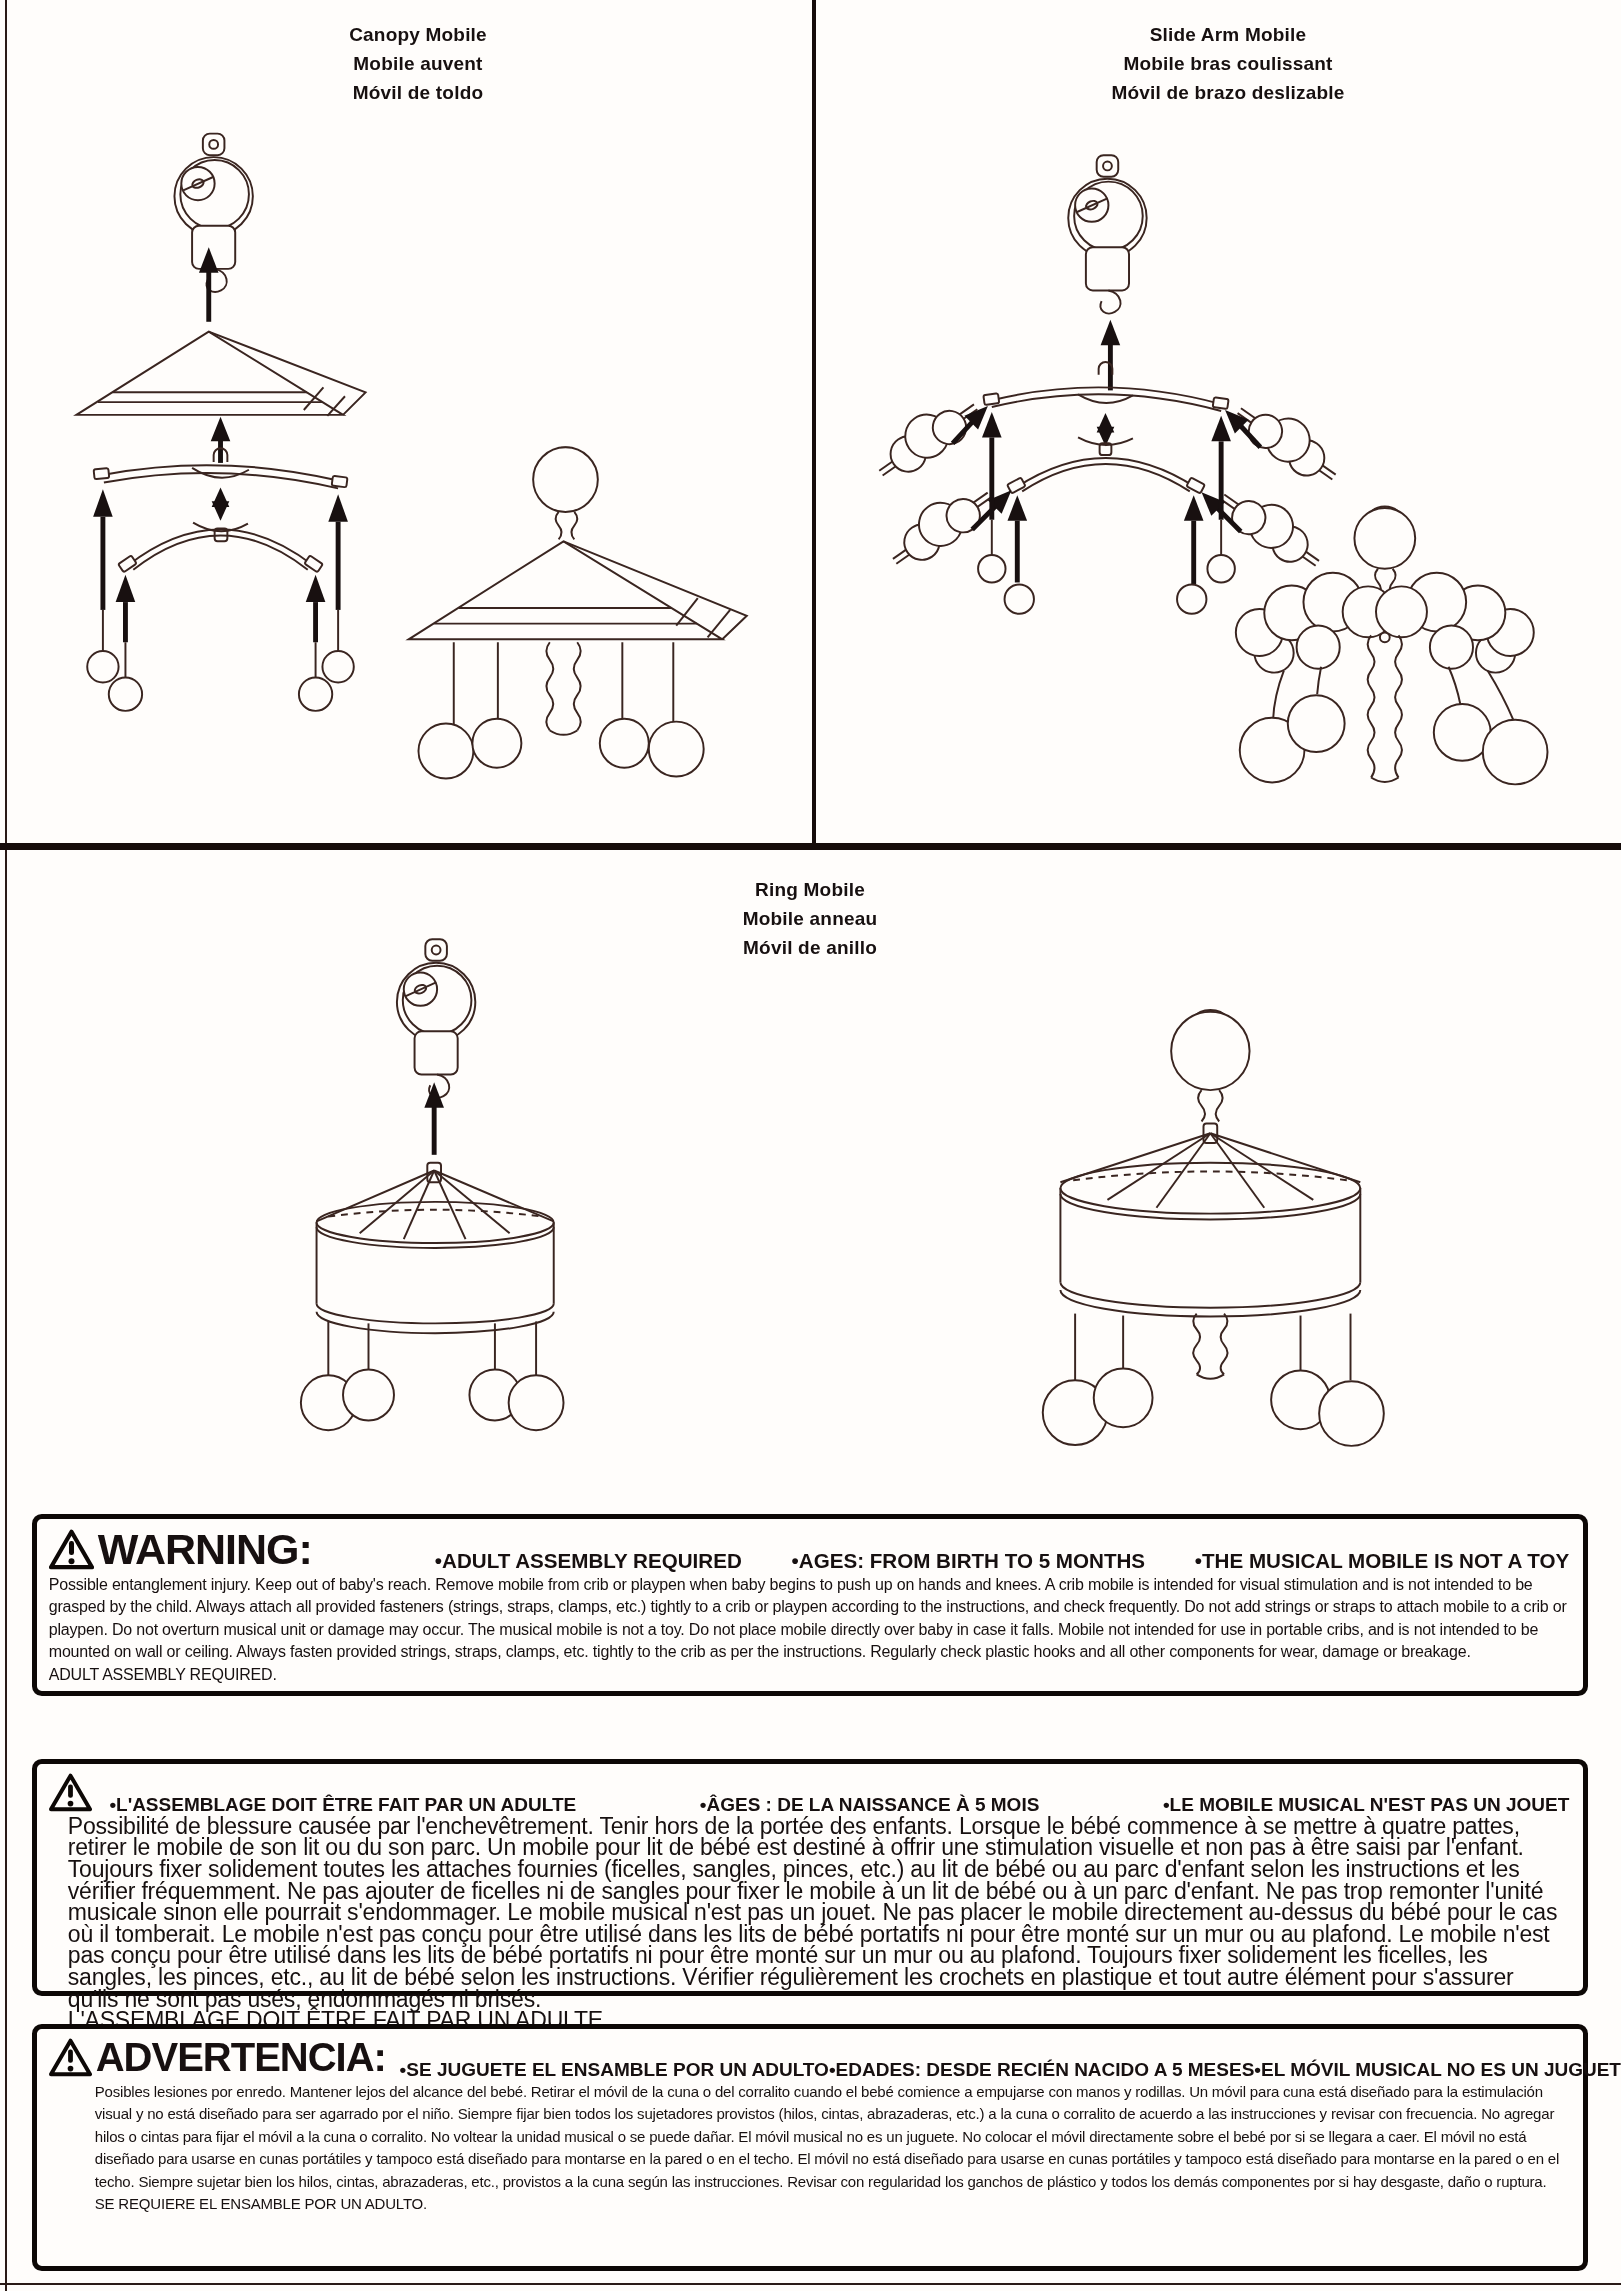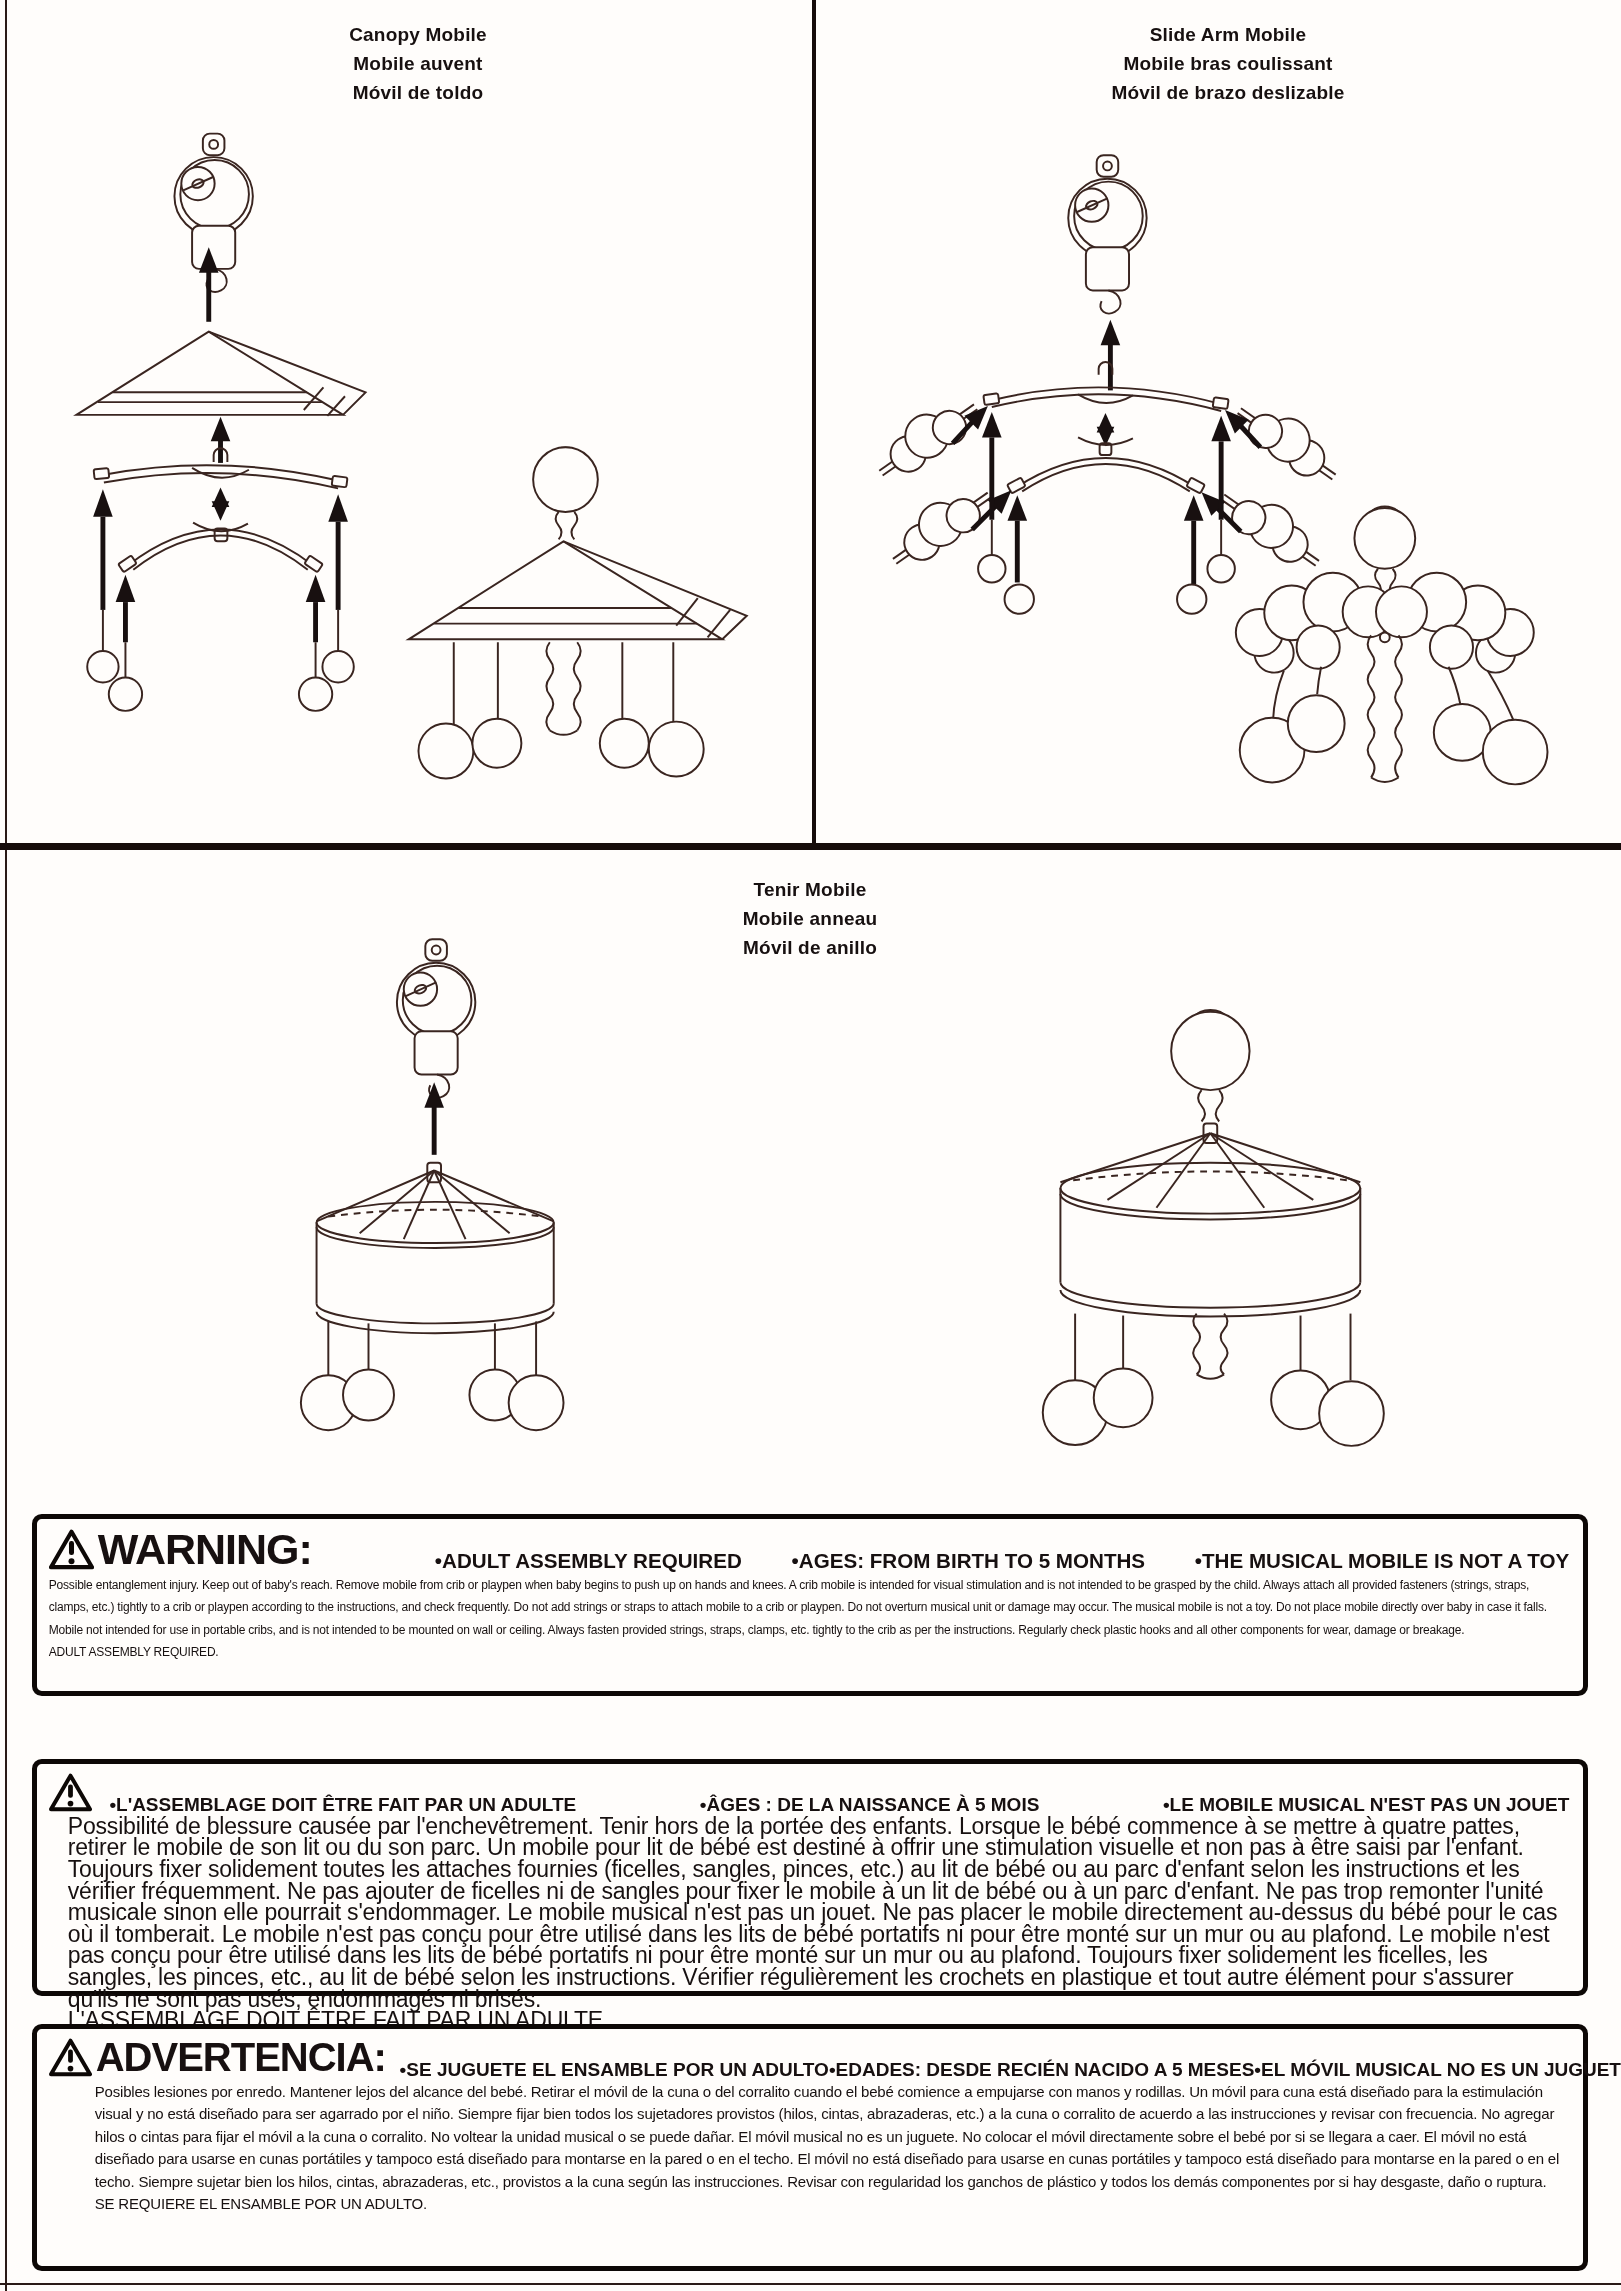--- a/index.html
+++ b/index.html
@@ -23,21 +23,21 @@
         background:#fffdfb;box-sizing:border-box;padding:5.9px 13.7px 5.9px 11.8px;}
   .whead{display:flex;align-items:center;}
   .wheadtext{font-weight:bold;letter-spacing:-1px;white-space:nowrap;}
   .wbullets{flex:1;display:flex;justify-content:space-between;align-items:center;font-weight:bold;white-space:nowrap;margin-top:24px;}
   .wbody{letter-spacing:-0.2px;font-stretch:condensed;}
   .wfoot{letter-spacing:-0.2px;font-stretch:condensed;}
   .tri{margin-right:3.9px;flex:none;}
   
   #w-en .wheadtext{font-size:43px;}
   #w-en .wbullets{font-size:20.6px;padding-left:123px;}
-  #w-en .wbody,#w-en .wfoot{font-size:12px;line-height:22.5px;}
+  #w-en .wbody,#w-en .wfoot{font-size:16px;line-height:22.5px;}
   #w-fr .wheadtext{font-size:40px;}
   #w-fr .wbullets{font-size:19px;padding-left:13.7px;}
   #w-fr .wbody,#w-fr .wfoot{font-size:23px;line-height:21.6px;margin-left:19px;}
   #w-es .wheadtext{font-size:40px;}
   #w-es .wbullets{font-size:19px;padding-left:13.7px;}
   #w-es .wbody,#w-es .wfoot{font-size:15px;line-height:22.5px;margin-left:46px;}
 </style>
 </head>
 <body>
 
@@ -371,21 +371,21 @@
     <div>Canopy Mobile</div>
     <div>Mobile auvent</div>
     <div>Móvil de toldo</div>
   </div>
   <div class="title" style="left:983px;top:19.6px;width:490px;">
     <div>Slide Arm Mobile</div>
     <div>Mobile bras coulissant</div>
     <div>Móvil de brazo deslizable</div>
   </div>
   <div class="title" style="left:614px;top:875px;width:392px;">
-    <div>Tenir Mobile</div>
+    <div>Ring Mobile</div>
     <div>Mobile anneau</div>
     <div>Móvil de anillo</div>
   </div>
 
   <div id="w-en" class="wbox" style="top:1514px;height:182px;">
     <div class="whead">
       <svg class="tri" width="45" height="41" viewBox="0 0 48 44">
         <polygon points="24,3 46,41 2,41" fill="none" stroke="#0d0806" stroke-width="4.5" stroke-linejoin="round"></polygon>
         <rect x="21.3" y="13" width="5.4" height="15" rx="2.5" fill="#0d0806"></rect>
         <circle cx="24" cy="34.5" r="3.2" fill="#0d0806"></circle>

